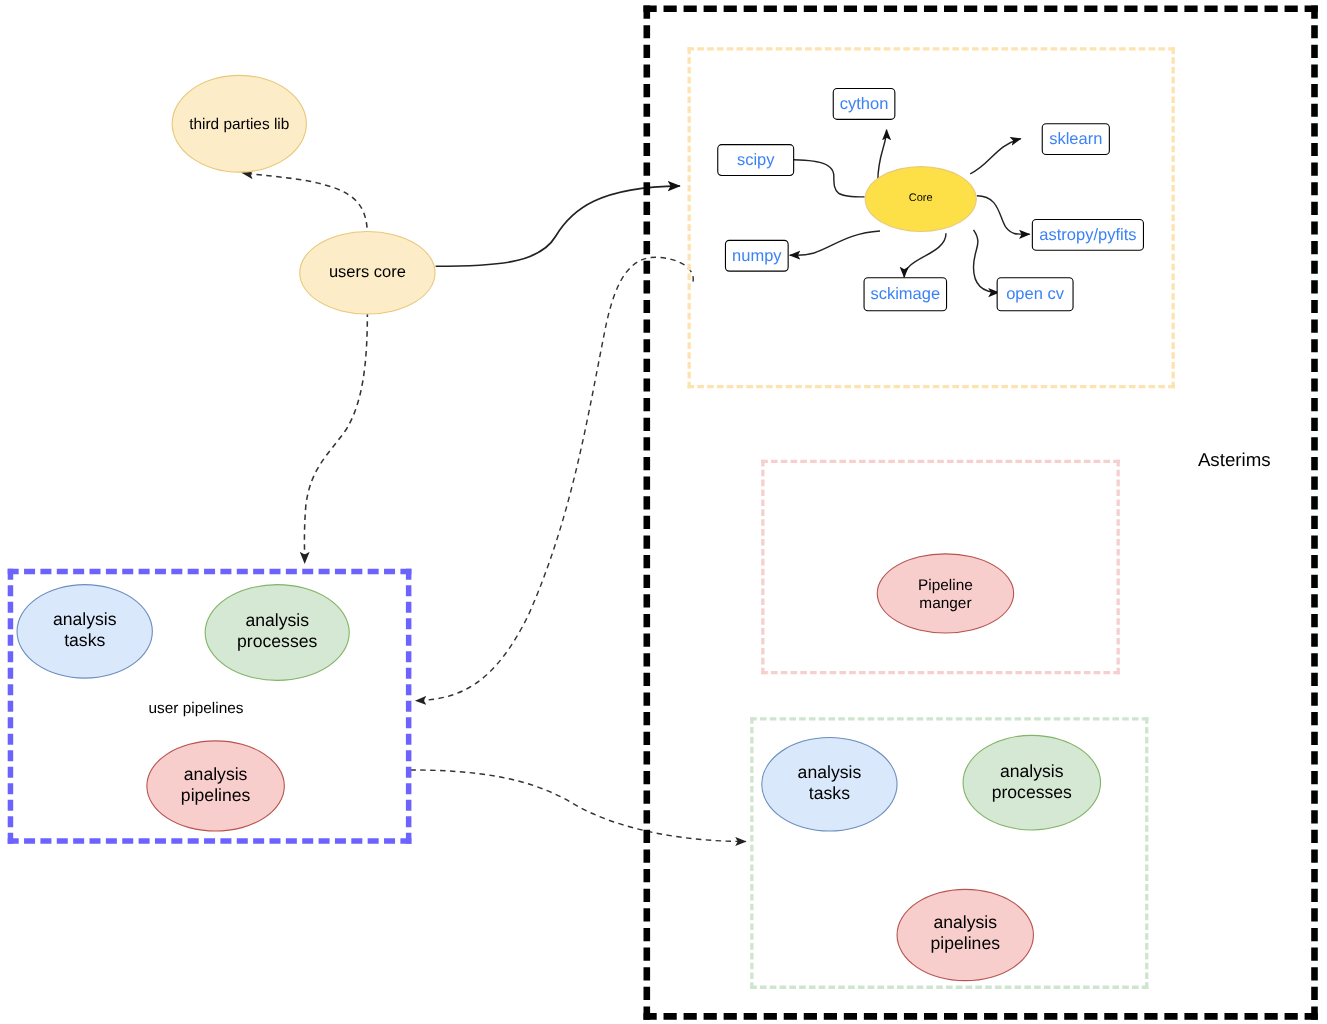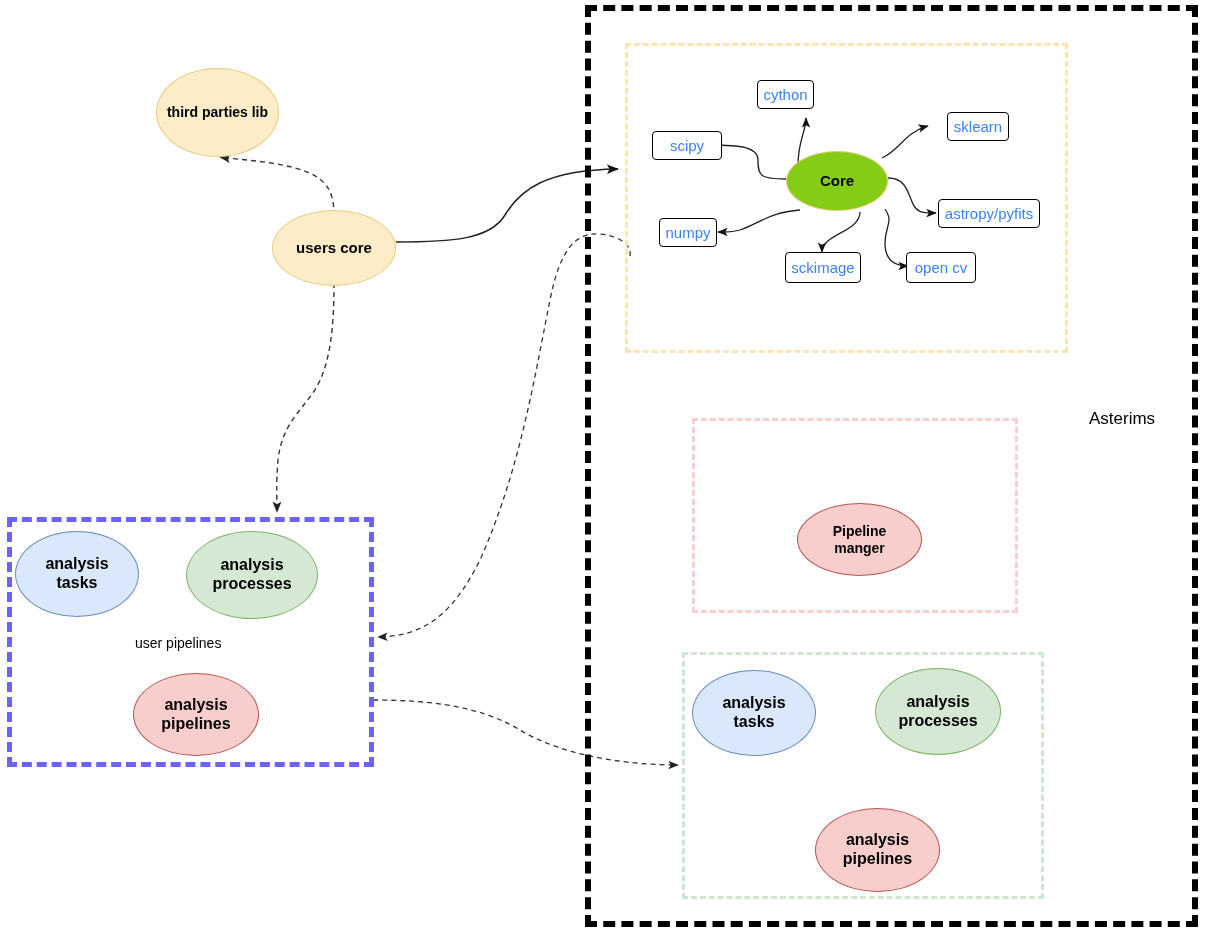--- a/index.html
+++ b/index.html
@@ -2,21 +2,21 @@
 <html><head>
 <meta charset="utf-8">
 <style>
   html,body{margin:0;padding:0;background:#ffffff;}
   body{font-family:"Liberation Sans", sans-serif;}
   #stage{position:relative;width:1206px;height:931px;background:#fff;overflow:hidden;}
   #svg-layer{position:absolute;left:0;top:0;width:1206px;height:931px;}
   .container-box{position:absolute;box-sizing:border-box;}
   .ellipse{position:absolute;box-sizing:border-box;border-radius:50%;
            display:flex;align-items:center;justify-content:center;text-align:center;
-           font-weight:bold;line-height:1.18;color:#000;}
+           font-weight:normal;line-height:1.18;color:#000;}
   .ell-label{pointer-events:none;white-space:pre-line;}
   .rbox{position:absolute;box-sizing:border-box;background:#ffffff;border:1px solid #000000;
         border-radius:4px;display:flex;align-items:center;justify-content:center;
         font-size:15px;color:#3b82f6;white-space:nowrap;padding:0 5px;}
   .plain-label{position:absolute;font-size:14px;color:#000;white-space:nowrap;}
 </style>
 </head>
 <body>
 
 <div id="stage">
@@ -86,21 +86,21 @@
 processes</span>
   </div>
 
   <div class="plain-label" style="left:135px;top:635px;font-size:14px;">user pipelines</div>
 
   <div class="ellipse" style="left:133px;top:673px;width:126px;height:83px;background:#f8cecc;border:1.5px solid #b85450;font-size:16px;">
     <span class="ell-label">analysis
 pipelines</span>
   </div>
 
-  <div class="ellipse" style="left:786px;top:151px;width:102px;height:60px;background:#84cc16;border:1.5px solid #e8c97a;font-size:15px;">
+  <div class="ellipse" style="left:786px;top:151px;width:102px;height:60px;background:#fde047;border:1.5px solid #e8c97a;font-size:10px;">
     <span class="ell-label">Core</span>
   </div>
 
   <div class="rbox" style="left:757px;top:80px;width:57px;height:29px;">
     <span>cython</span>
   </div>
 
   <div class="rbox" style="left:928px;top:112px;width:62px;height:29px;margin-left:19px;">
     <span>sklearn</span>
   </div>

